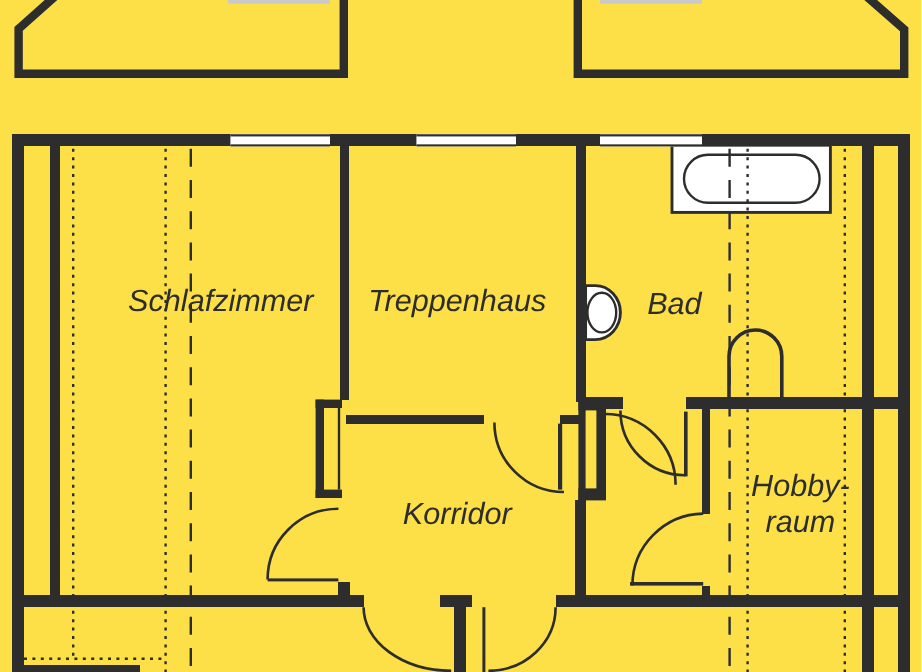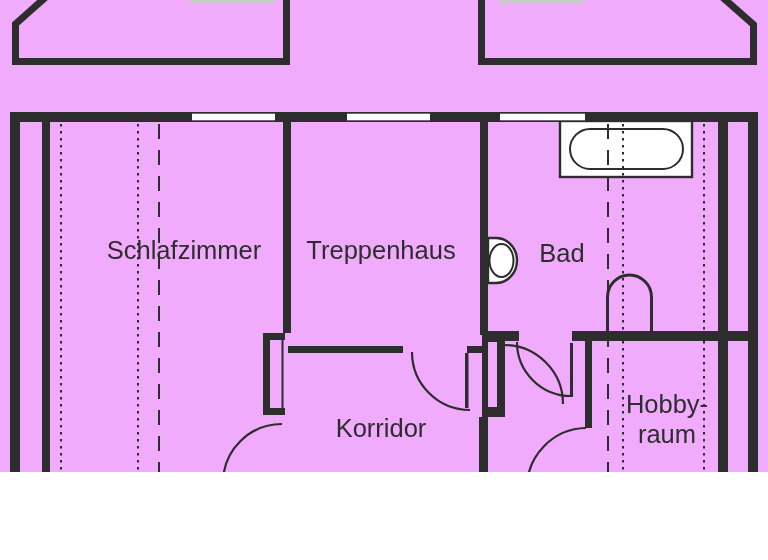--- a/index.html
+++ b/index.html
@@ -1,22 +1,23 @@
 <!DOCTYPE html>
 <html><head>
 <meta charset="utf-8">
 <style>
   html, body { margin: 0; padding: 0; background: #ffffff; }
   .stage {
     position: relative;
     width: 768px;
-    height: 472px;
-    background: #f0abfc;
+    height: 560px;
+    background: #fde047;
     overflow: hidden;
     font-family: "Liberation Sans", sans-serif;
+    font-style: italic;
   }
   svg { display: block; }
   .room-label {
     font-family: "Liberation Sans", sans-serif;
     font-size: 25.5px;
     fill: #2d2d2d;
   }
 </style>
 </head>
 <body>

